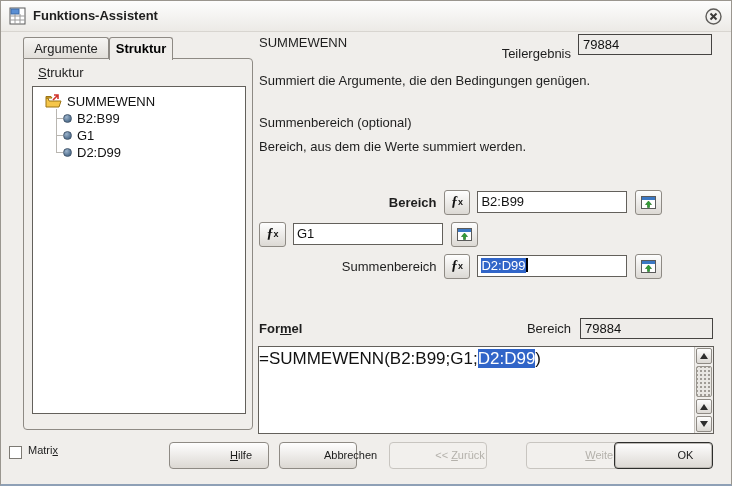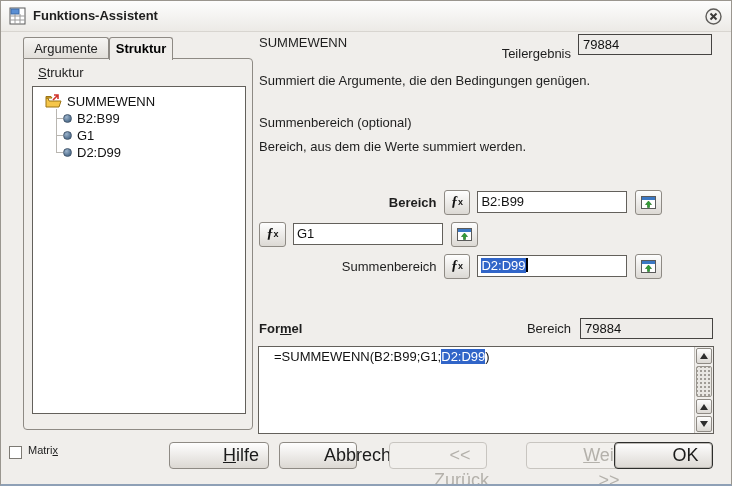--- a/index.html
+++ b/index.html
@@ -48,34 +48,34 @@
   .arg-input{width:150px;height:22px;background:#fff;border:1px solid #63605b;box-sizing:border-box;
     font-size:13px;line-height:20px;padding-left:3px;color:#111;margin-right:8px;white-space:nowrap;overflow:hidden;}
   .sel{background:#3165c8;color:#fff;}
   .caret{display:inline-block;width:2px;height:14px;background:#000;vertical-align:-2px;}
   
   #formel-label{position:absolute;left:258px;top:320px;font-size:13px;color:#1e1e1e;font-weight:bold;}
   #ergebnis-label{position:absolute;left:470px;top:320px;width:100px;text-align:right;font-size:13px;color:#1e1e1e;}
   #ergebnis-field{left:579px;top:317px;width:133px;}
   #formula-box{position:absolute;left:257px;top:345px;width:456px;height:88px;background:#fff;
     border:1px solid #63605b;box-sizing:border-box;display:flex;}
-  #formula-text{flex:1;padding:2px 15px;font-size:13px;color:#111;white-space:nowrap;overflow:hidden;}
+  #formula-text{flex:1;padding:2px 0;font-size:17px;color:#111;white-space:nowrap;overflow:hidden;}
   #formula-scrollbar{width:18px;border-left:1px solid #c6c3be;display:flex;flex-direction:column;background:#f0eeeb;}
   .sb-btn{height:16px;border:1px solid #8e8a84;border-radius:2px;background:linear-gradient(#fdfdfd,#dcd9d4);
     display:flex;align-items:center;justify-content:center;box-sizing:border-box;margin:1px;}
   .sb-thumb{height:30px;border:1px solid #9a968f;border-radius:2px;margin:1px;
     background-color:#e9e7e3;background-image:radial-gradient(#a09c96 0.9px,transparent 1px);background-size:4px 4px;background-position:2px 2px;}
   .sb-space{flex:1;}
   .tri-up{width:0;height:0;border-left:4px solid transparent;border-right:4px solid transparent;border-bottom:6px solid #2d2d2d;}
   .tri-down{width:0;height:0;border-left:4px solid transparent;border-right:4px solid transparent;border-top:6px solid #2d2d2d;}
   
   #matrix-check{position:absolute;left:8px;top:445px;width:13px;height:13px;background:#fff;border:1px solid #7d7a74;box-sizing:border-box;}
   #matrix-label{position:absolute;left:27px;top:443px;font-size:11px;color:#1e1e1e;}
   .btn{position:absolute;top:441px;height:27px;border:1px solid #8e8a84;border-radius:4px;
-    background:linear-gradient(#fefefe,#dcd8d3);font-size:18px;color:#1b1b1b;text-align:center;line-height:25px;
+    background:linear-gradient(#fefefe,#dcd8d3);font-size:11px;color:#1b1b1b;text-align:center;line-height:25px;
     box-sizing:border-box;cursor:default;padding-left:44px;}
   .btn.disabled{border-color:#c8c5c0;background:#f2f0ed;color:#b4b1ab;}
   .btn.default{border:1px solid #2e2e2c;box-shadow:inset 0 0 0 1px #bdbab5;}
   #btn-hilfe{left:168px;width:100px;}
   #btn-abbrechen{left:278px;width:78px;}
   #btn-zurueck{left:388px;width:98px;}
   #btn-weiter{left:525px;width:122px;}
   #btn-ok{left:613px;width:99px;}
   .mn{text-decoration:underline;}
 </style>

